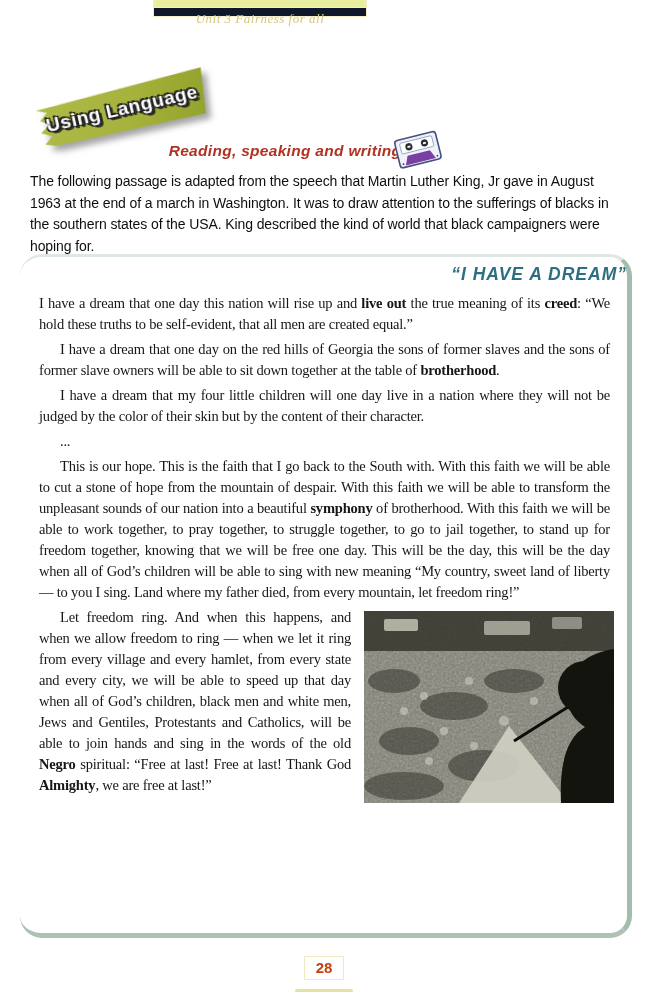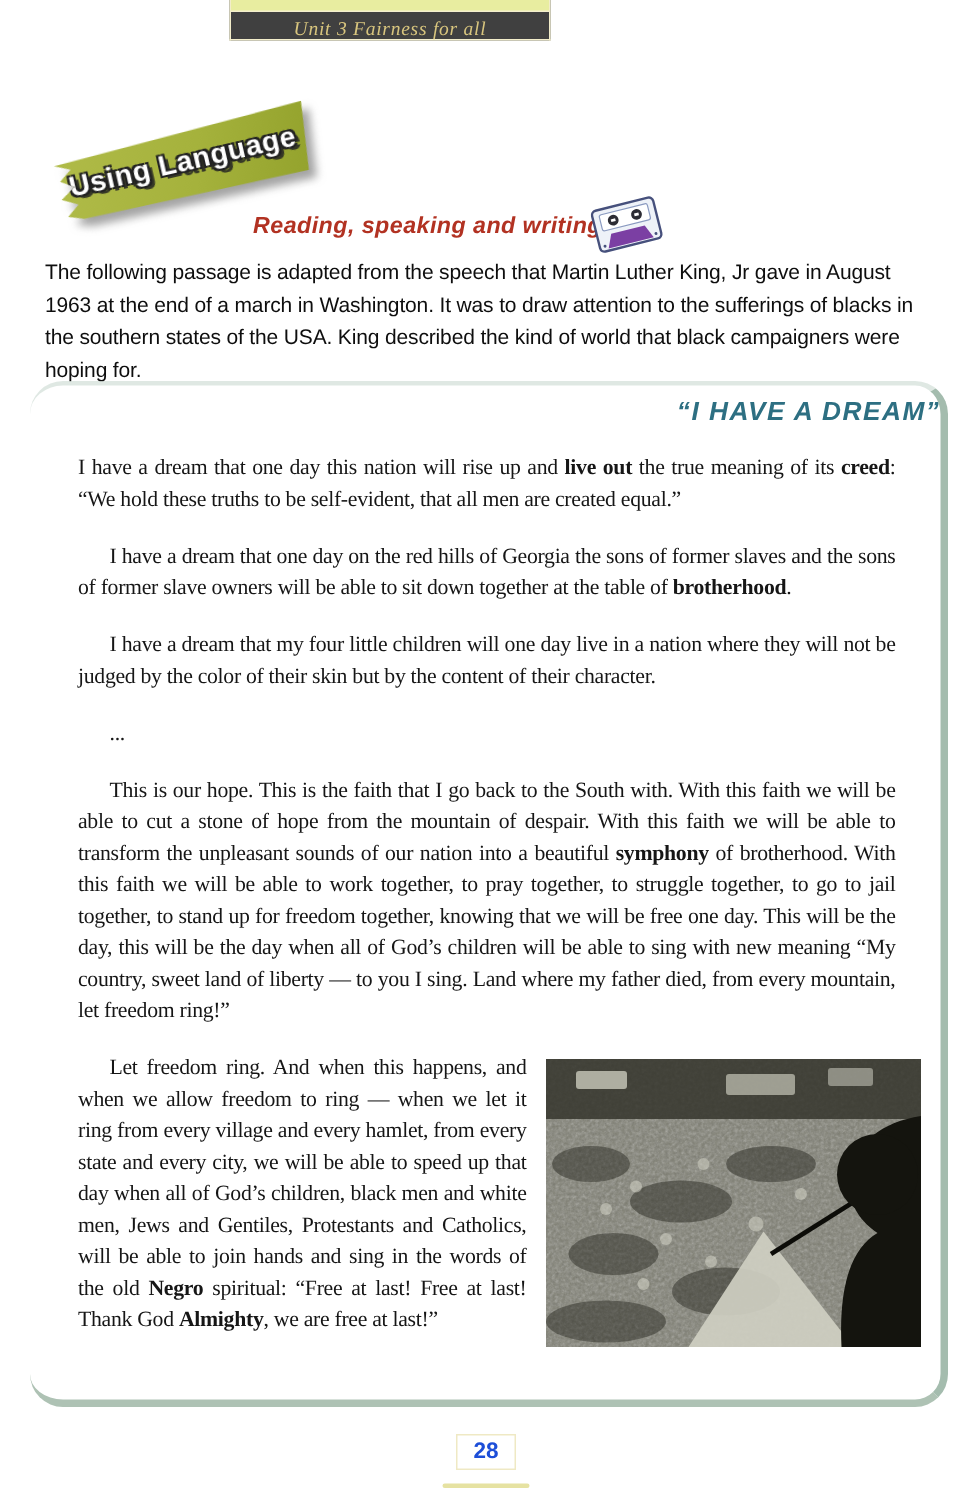--- a/index.html
+++ b/index.html
@@ -3,22 +3,22 @@
 <meta charset="utf-8">
 <style>
   html,body{margin:0;padding:0;background:#ffffff;}
   .page{
     position:relative;width:650px;height:992px;background:#fff;
     font-family:"Liberation Sans",sans-serif;overflow:hidden;
   }
 
   
   .unit-header{
-    position:absolute;left:153px;top:0;width:214px;height:27px;
-    border:1px solid #f2edca;border-top:none;background:#404040;box-sizing:border-box;
+    position:absolute;left:153px;top:0;width:214px;height:17px;
+    border:1px solid #f2edca;border-top:none;background:#0f172a;box-sizing:border-box;
   }
   .unit-header-bar{height:7px;background:var(--header-bar,#e8eda0);border-bottom:1px solid #f4efcd;}
   .unit-label{
     margin-top:3px;text-align:center;font-family:"Liberation Serif",serif;
     font-style:italic;font-size:13px;letter-spacing:.5px;color:var(--header-text,#d8c57e);
   }
 
   
   .banner-wrap{
     position:absolute;left:36px;top:86px;transform:rotate(-13deg);
@@ -59,33 +59,33 @@
   .speech-title{
     margin:7px 0 8px;text-align:right;font-weight:bold;font-style:italic;
     font-size:17.5px;letter-spacing:1px;color:var(--title-teal,#2d6f82);
   }
   .speech-body{
     padding:0 13px 0 15px;
     font-family:"Liberation Serif","DejaVu Serif",serif;
     font-size:14.5px;line-height:21px;letter-spacing:-.2px;
     color:#161616;text-align:justify;
   }
-  .speech-body p.para{margin:17px;}
+  .speech-body p.para{margin:4px;}
   .speech-body p.ind{text-indent:21px;}
   .photo{
     float:right;width:250px;height:192px;margin:4px 0 2px 13px;
     background:#6f6f64;overflow:hidden;
   }
   .clear{clear:both;}
 
   
   .page-num-box{
     position:absolute;left:304px;top:956px;width:40px;height:24px;box-sizing:border-box;
     border:1px solid #efe9c4;text-align:center;font-size:15px;font-weight:bold;
-    line-height:22px;color:#1d4ed8;
+    line-height:22px;color:#c2410c;
   }
   .page-num-bar{
     position:absolute;left:295px;top:989px;width:58px;height:3px;
     background:var(--page-bar,#e6e2a2);border-radius:2px;
   }
 </style>
 </head>
 <body>
 
 <div class="page">

